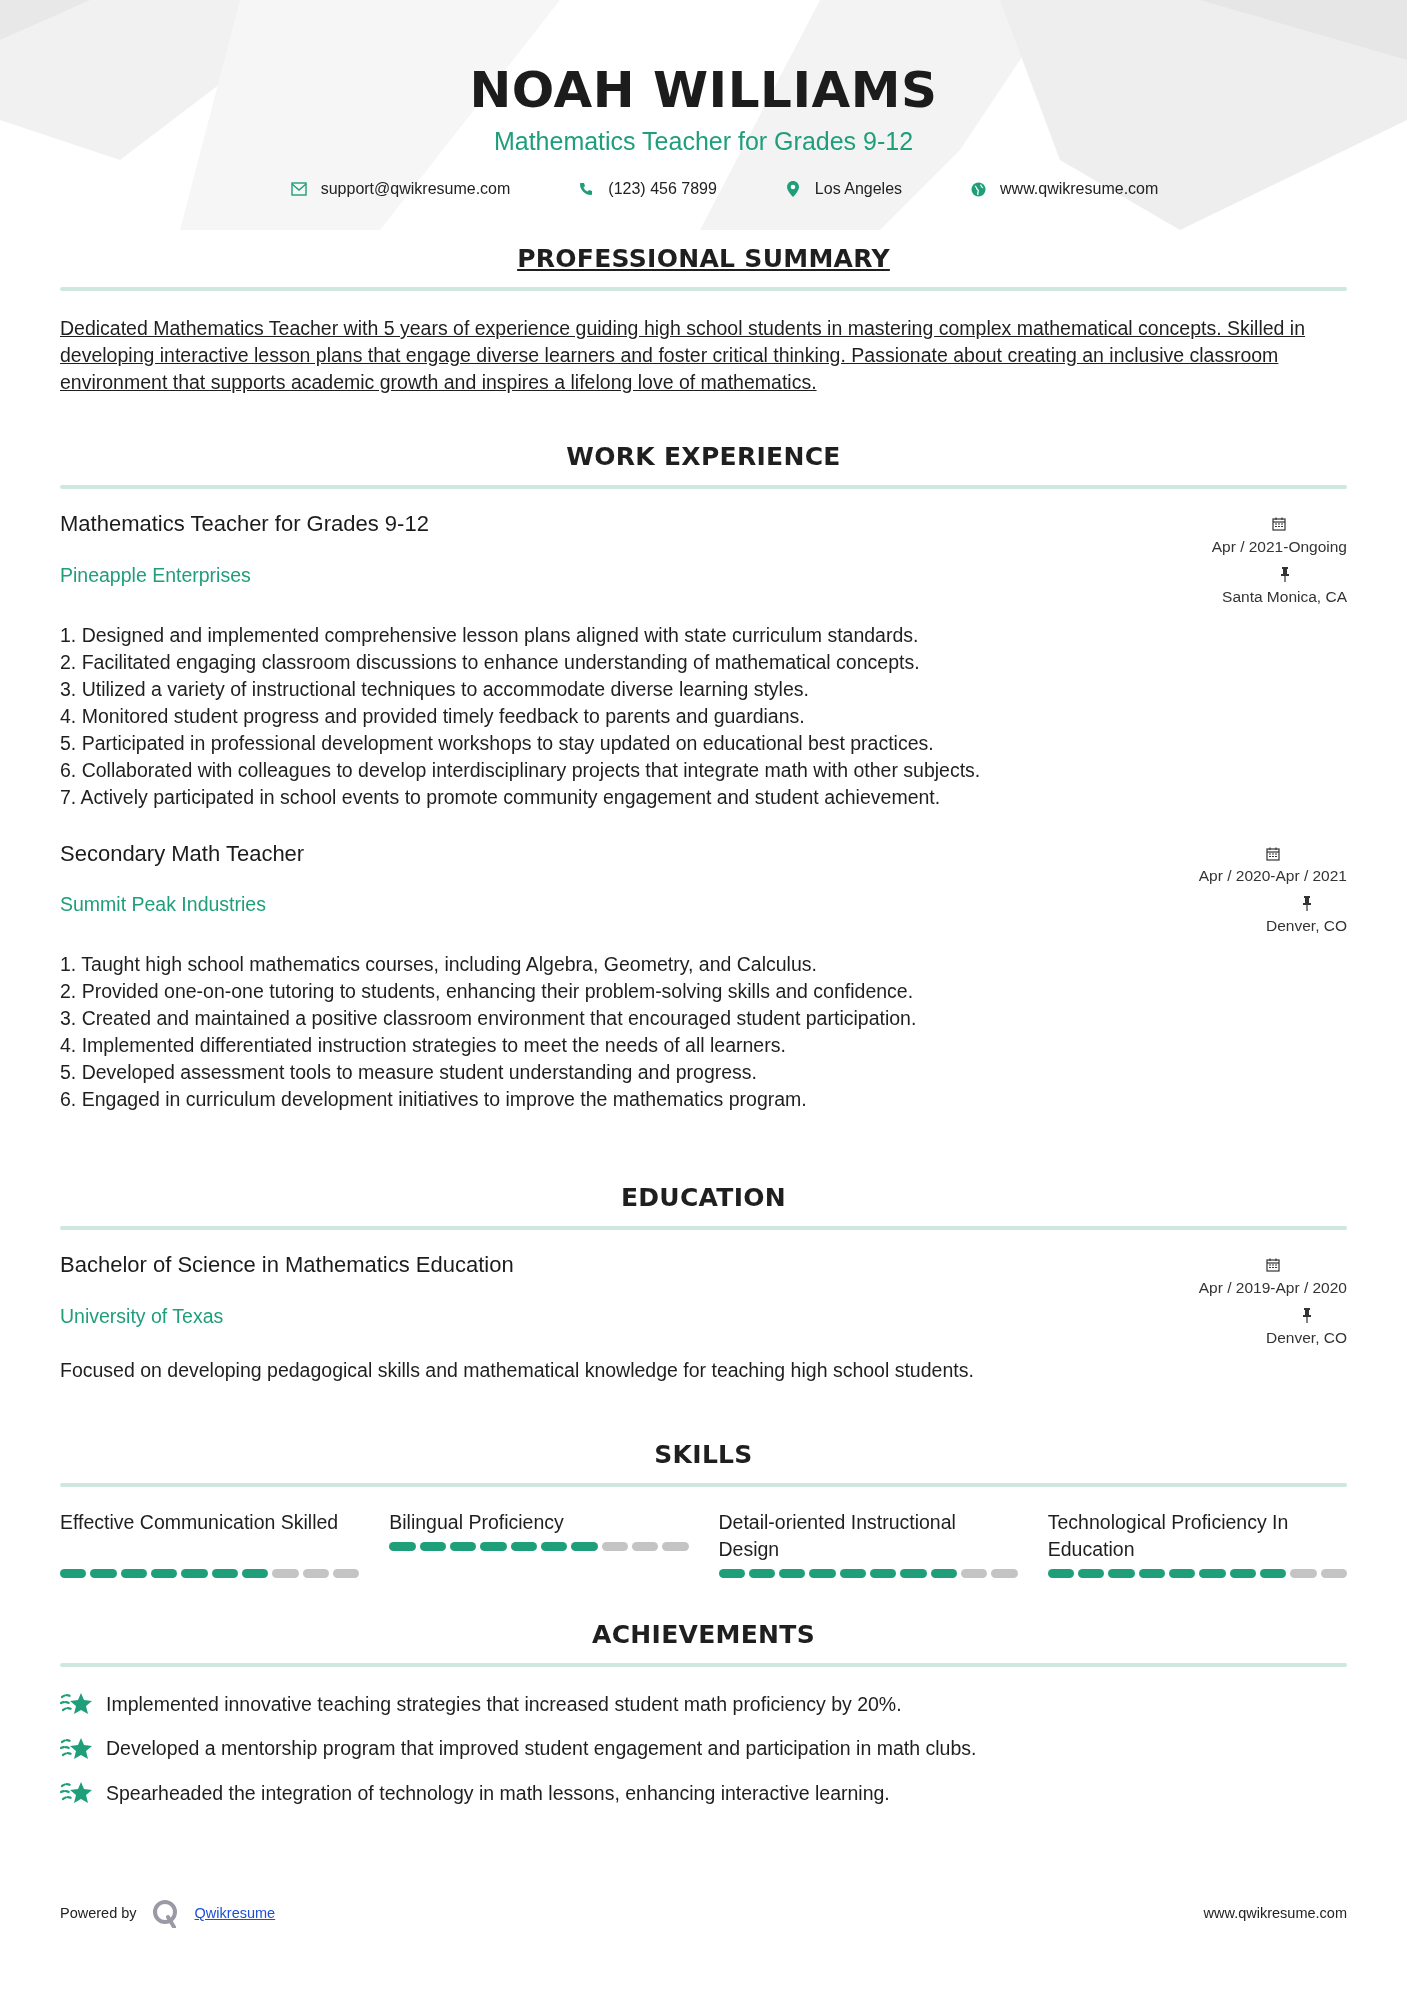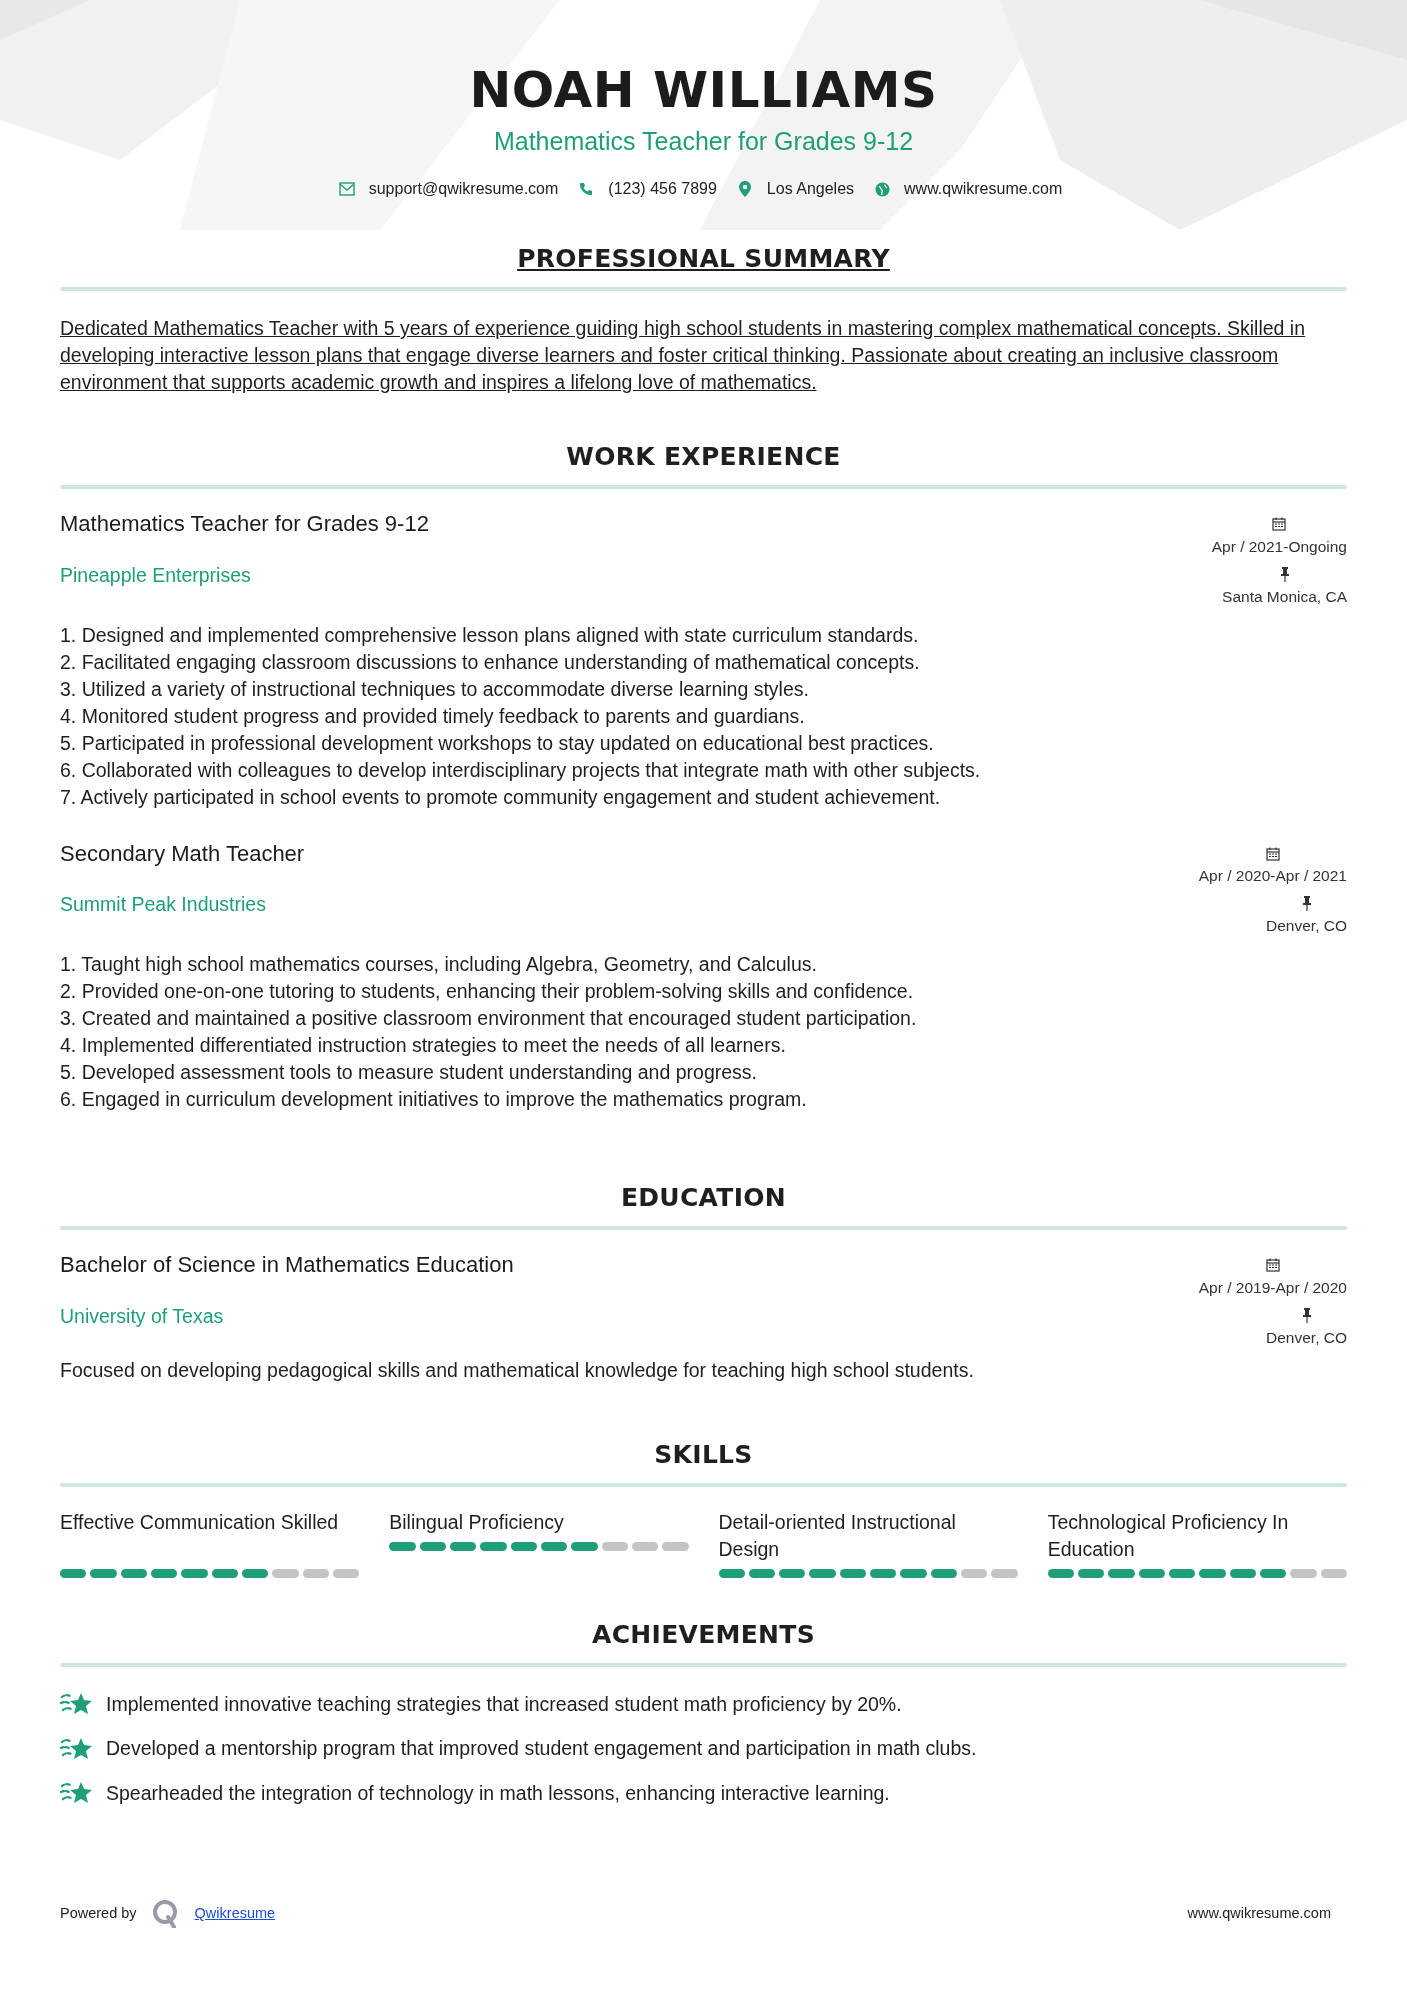--- a/index.html
+++ b/index.html
@@ -8,21 +8,21 @@
 
   .bg-deco { position: absolute; left: 0; top: 0; width: 1407px; height: 230px; overflow: hidden; z-index: 0; }
   .bg-deco svg { width: 100%; height: 100%; }
 
   .page { position: relative; z-index: 1; width: 1407px; padding: 0 60px; }
 
   .header { text-align: center; padding-top: 58px; }
   .name { font-family: "DejaVu Sans", sans-serif; font-weight: bold; font-size: 50px; letter-spacing: 0.5px; color: #1c1c1c; line-height: 64px; }
   .role { color: #1f9e7a; font-size: 25px; margin-top: 4px; line-height: 30px; }
   .contacts { margin-top: 24px; display: flex; justify-content: center; align-items: center; gap: 14px; font-size: 16px; color: #222; }
-  .contact-item { display: flex; align-items: center; gap: 14px; margin-right: 6px; }
+  .contact-item { display: flex; align-items: center; gap: 14px; margin-right: 6px; margin-left: 48px; }
   .contact-icon { width: 16px; height: 16px; display: inline-flex; align-items: center; justify-content: center; color: #1f9e7a; }
 
   .section-title { text-align: center; font-family: "DejaVu Sans", sans-serif; font-weight: bold; font-size: 25px; color: #1f1f1f; letter-spacing: 0.3px; }
   .section-rule { height: 4px; background: #cfe7e1; margin-top: 14px; border-radius: 2px; }
 
   .summary-text { font-size: 19.5px; line-height: 27px; color: #1f1f1f; margin-top: 24px; }
 
   .entry { margin-top: 22px; }
   .entry-row { display: flex; justify-content: space-between; align-items: baseline; }
   .entry-title { font-size: 22px; color: #1c1c1c; }
@@ -35,21 +35,21 @@
   .skills-grid { display: grid; grid-template-columns: repeat(4, 1fr); column-gap: 30px; margin-top: 22px; }
   .skill-name { font-size: 19.5px; line-height: 27px; color: #1f1f1f; min-height: 27px; }
   .skill-bar { display: flex; gap: 4px; margin-top: 6px; }
   .seg { flex: 1; height: 9px; border-radius: 5px; background: #c4c4c4; }
   .seg.on { background: #1f9e7a; }
 
   .ach-list { margin-top: 24px; list-style: none; }
   .ach-list li { display: flex; align-items: center; gap: 12px; font-size: 19.5px; line-height: 27px; margin-bottom: 17.5px; }
   .ach-icon { width: 34px; height: 26px; flex: none; }
 
-  .footer { position: absolute; left: 60px; right: 76px; top: 1898px; display: flex; justify-content: space-between; align-items: center; font-size: 14.5px; color: #222; }
+  .footer { position: absolute; left: 60px; right: 60px; top: 1898px; display: flex; justify-content: space-between; align-items: center; font-size: 14.5px; color: #222; }
   .powered { display: flex; align-items: center; gap: 14px; }
   .q-logo { width: 30px; height: 30px; }
   .brand-link { text-decoration: underline; color: #1d4ed8; }
 </style>
 </head>
 <body>
 
 <div class="bg-deco">
   <svg viewBox="0 0 1407 230" preserveAspectRatio="none">
     <polygon points="0,0 330,0 120,160 0,120" fill="#f1f1f1"></polygon>

